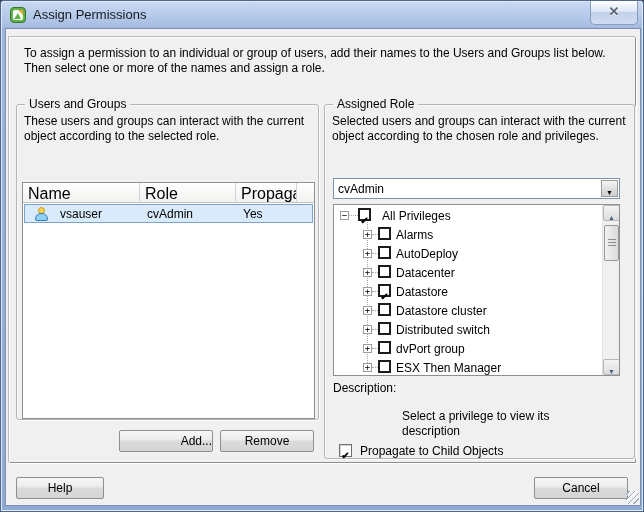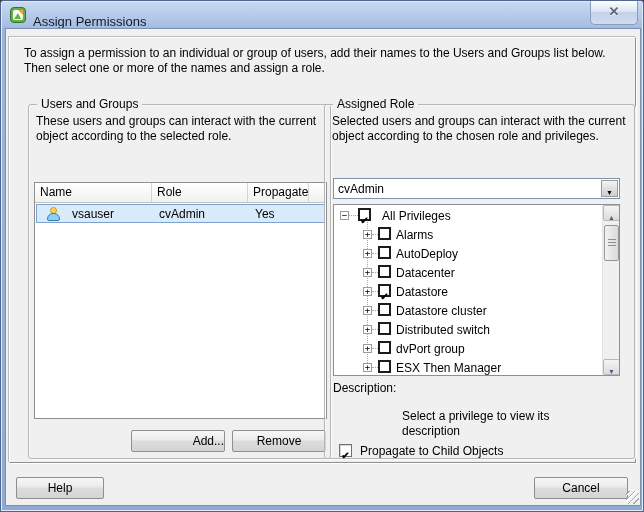--- a/index.html
+++ b/index.html
@@ -8,21 +8,21 @@
 
   .window {
     position:relative; width:644px; height:512px;
     background:linear-gradient(#cbdaf3, #a6bde2 26px, #9db5de 27px, #8ea9d2 100%);
     border:1px solid #50668f; border-radius:3px 3px 0 0;
     box-shadow: inset 0 0 0 1px #dfe9f8;
     overflow:hidden;
   }
   .titlebar { position:absolute; left:0; top:0; width:100%; height:27px; }
   .app-icon { position:absolute; left:9px; top:6px; width:16px; height:16px; }
-  .title { position:absolute; left:32px; top:6px; font-size:13px; color:#151a21;margin-top:7px; }
+  .title { position:absolute; left:32px; top:6px; font-size:13px; color:#151a21; }
   .close-btn {
     position:absolute; left:589px; top:0px; width:48px; height:24px;
     background:linear-gradient(#fdfeff, #dce6f5 45%, #c3d2ea 50%, #cfdcf1);
     border:1px solid #8b9cbb; border-top:none; border-radius:0 0 5px 5px;
     cursor:default; text-align:center;
   }
   .close-btn span {
     font-size:13px; font-weight:bold; color:#5d6676; line-height:22px;
     text-shadow:0 1px 0 #ffffff;
   }
@@ -46,32 +46,32 @@
   .group-box {
     position:absolute; border:1px solid #b5b5b5; border-radius:3px;
     box-shadow:1px 1px 0 rgba(255,255,255,.85), inset 1px 1px 0 rgba(255,255,255,.6);
   }
   .group-box > .gb-title {
     position:absolute; top:-8px; left:8px; background:#f0f0f0;
     padding:0 4px; font-size:12px; color:#000;
   }
   .gb-desc { position:absolute; left:7px; top:9px; font-size:12px; color:#000; line-height:15px; }
 
-  #users-box   { left:18px;  top:66px; width:303px; height:355px; }
+  #users-box   { left:6px;  top:66px; width:303px; height:316px; }
   #role-box    { left:314px; top:66px; width:311px; height:355px; }
 
   
   .listbox {
     position:absolute; left:5px; top:77px; width:293px; height:237px;
     background:#ffffff; border:1px solid #8e9094;
   }
   .list-header { display:flex; height:20px; border-bottom:1px solid #c3c3c3;
     background:linear-gradient(#ffffff, #f1f1ef); }
   .hcell {
-    font-size:12px; color:#000; padding:2px 4px 0 5px;
+    font-size:16px; color:#000; padding:2px 4px 0 5px;
     border-right:1px solid #d4d4d4; overflow:hidden; white-space:nowrap;
   }
   .list-row {
     position:relative; height:19px; margin:1px;
     background:#d9eafb; border:1px solid #7da2ce;
     display:flex; align-items:center; font-size:12px; color:#000;
   }
   .rcell { position:absolute; white-space:nowrap; }
   .user-icon { position:absolute; left:10px; top:2px; width:13px; height:14px; }
   .user-icon .head { position:absolute; left:3px; top:0; width:7px; height:7px;

